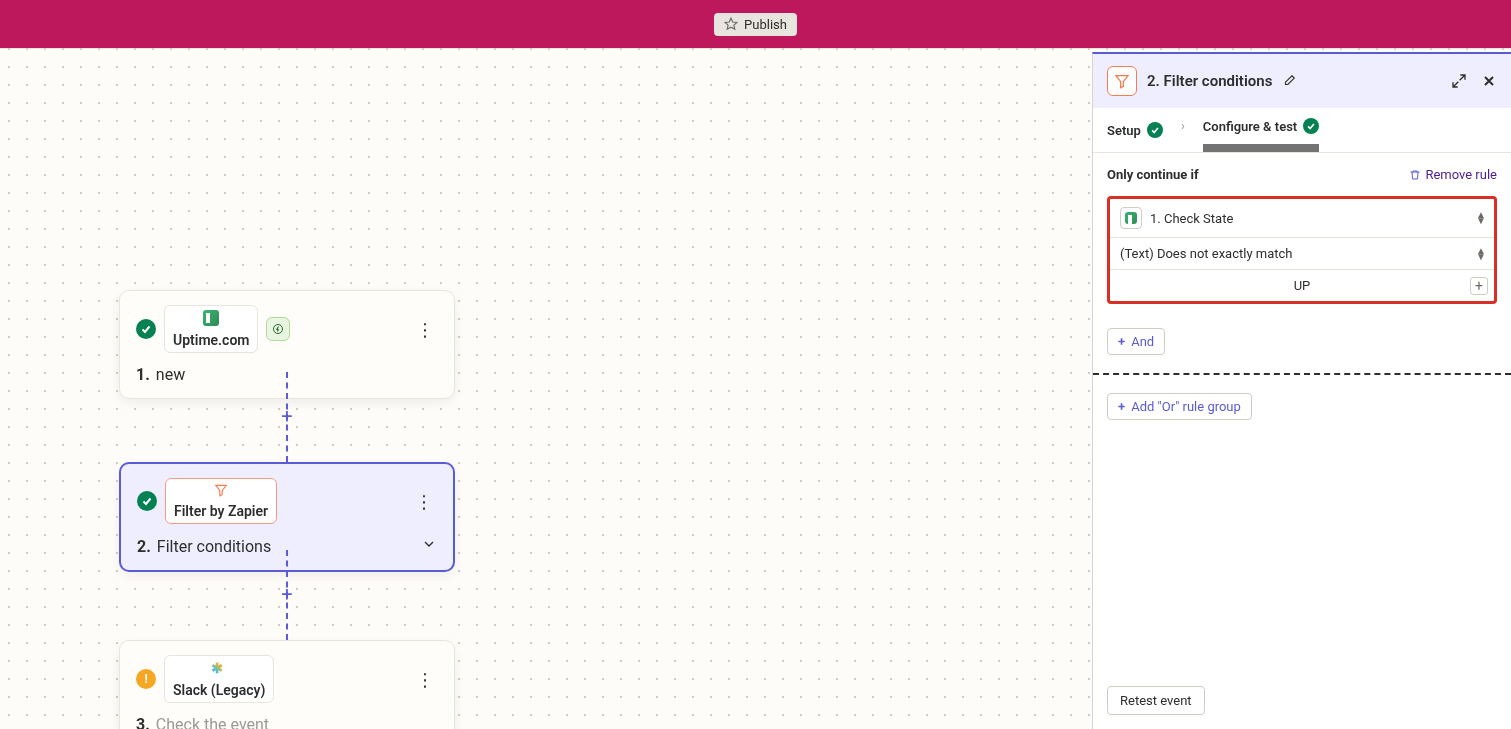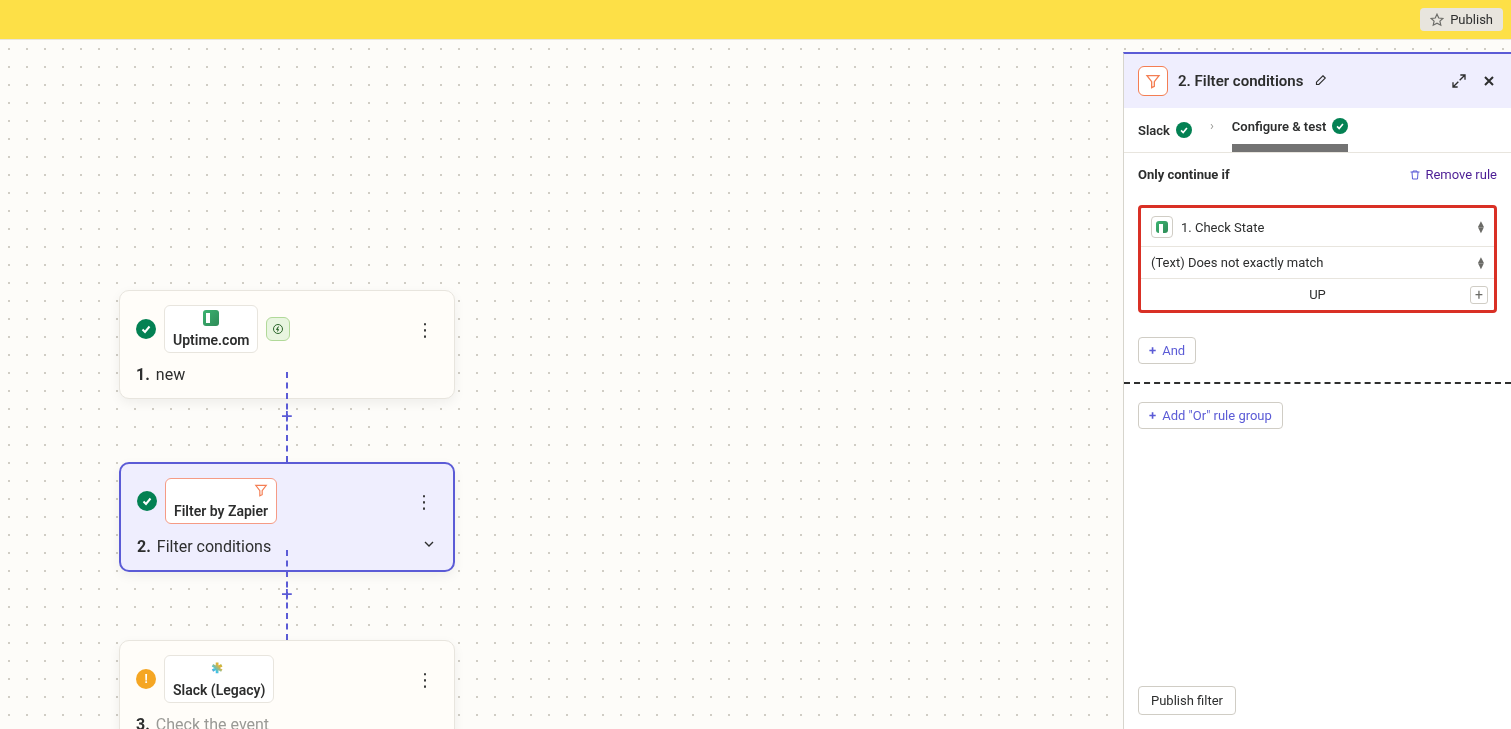--- a/index.html
+++ b/index.html
@@ -1,59 +1,59 @@
 <!DOCTYPE html>
 <html><head>
   <meta charset="utf-8">
   <style>
     * { box-sizing: border-box; margin: 0; padding: 0; font-family: -apple-system, BlinkMacSystemFont, "Segoe UI", Roboto, sans-serif; }
     body { width: 1511px; height: 729px; background: #fdfcf9; overflow: hidden; position: relative; }
     
     
-    .topbar { height: 40px; background: #fde047; display: flex; justify-content: flex-end; align-items: center; padding: 0 8px; border-bottom: 1px solid #e8e5de; }
+    .topbar { height: 49px; background: #be185d; display: flex; justify-content: center; align-items: center; padding: 0 8px; border-bottom: 1px solid #e8e5de; }
     .publish-btn { display: flex; align-items: center; gap: 6px; background: #e8e5de; padding: 4px 10px; border-radius: 4px; cursor: pointer; font-size: 13px; color: #2d2e2e; }
     
     
     .canvas { position: absolute; top: 40px; left: 0; right: 0; bottom: 0; background-image: radial-gradient(circle, #d0cdc5 1px, transparent 1px); background-size: 18px 18px; }
     
     
     .card { position: absolute; width: 336px; background: #fffdf9; border: 1px solid #e8e5de; border-radius: 10px; box-shadow: 0 4px 12px rgba(0,0,0,0.06); padding: 14px 16px; }
     .card.selected { border: 2px solid #5b5bd6; background: #efeefe; }
     .card-row1 { display: flex; align-items: center; gap: 8px; margin-bottom: 12px; }
     .status-dot { width: 20px; height: 20px; border-radius: 50%; display: flex; align-items: center; justify-content: center; flex-shrink: 0; }
     .status-green { background: #038153; }
     .status-yellow { background: #f5a623; }
     .app-chip { display: flex; align-items: center; gap: 6px; border: 1px solid #e8e5de; border-radius: 6px; padding: 4px 8px; font-size: 14px; font-weight: 600; color: #2d2e2e; background: #fff; flex-direction: column; }
-    .app-chip.orange { border-color: #f59b85; align-items: flex-end; }
+    .app-chip.orange { border-color: #f59b85; }
     .trigger-chip { width: 24px; height: 24px; border: 1px solid #b1d999; background: #e8f5e0; border-radius: 6px; display: flex; align-items: center; justify-content: center; }
     .card-menu { margin-left: auto; font-size: 18px; color: #2d2e2e; cursor: pointer; padding: 0 4px; }
     .card-row2 { display: flex; align-items: center; font-size: 16px; color: #2d2e2e; gap: 6px; }
     .card-row2 .num { font-weight: 700; }
     .card-row2 .light { color: #9a9a96; }
     .chevron { margin-left: auto; }
     
     
     .connector { position: absolute; width: 2px; background: transparent; border-left: 2px dashed #5b5bd6; }
     .add-node { position: absolute; width: 20px; height: 20px; display:flex; align-items:center; justify-content:center; color: #5b5bd6; font-size: 20px; font-weight: 400; }
     
     
-    .panel { position: absolute; top: 52px; right: 0; width: 388px; bottom: 0; background: #fff; border-left: 1px solid #d7d5cd; border-top: 2px solid #5b5bd6; display: flex; flex-direction: column; }
+    .panel { position: absolute; top: 52px; right: 0; width: 419px; bottom: 0; background: #fff; border-left: 1px solid #d7d5cd; border-top: 2px solid #5b5bd6; display: flex; flex-direction: column; }
     .panel-header { background: #efeefe; padding: 12px 14px; display: flex; align-items: center; gap: 10px; }
     .panel-icon { width: 30px; height: 30px; border: 1px solid #f47e53; border-radius: 6px; display: flex; align-items: center; justify-content: center; background: #fff; }
     .panel-title { font-size: 15px; font-weight: 600; color: #2d2e2e; }
     .panel-actions { margin-left: auto; display: flex; gap: 14px; }
     .panel-tabs { display: flex; gap: 18px; padding: 10px 14px 0; border-bottom: 1px solid #e8e5de; }
     .tab-item { display: flex; align-items: center; gap: 6px; font-size: 13px; font-weight: 600; color: #2d2e2e; padding-bottom: 10px; cursor: pointer; }
     .tab-item.active { border-bottom: 8px solid #737373; }
     .tab-sep { color: #9a9a96; font-size: 13px; padding-bottom: 10px; }
     .check-badge { width: 16px; height: 16px; border-radius: 50%; background: #038153; display: flex; align-items: center; justify-content: center; }
     
     
     .panel-body { padding: 14px; flex: 1; overflow: auto; }
-    .rule-header { display: flex; justify-content: space-between; align-items: center; margin-bottom: 23px; font-size: 13px; }
+    .rule-header { display: flex; justify-content: space-between; align-items: center; margin-bottom: 14px; font-size: 13px; }
     .rule-header-label { font-weight: 700; color: #2d2e2e; }
     .remove-rule { color: #4c1d95; font-size: 13px; display: flex; align-items: center; gap: 4px; cursor: pointer; }
     .rule-box { border: 3px solid #d93025; border-radius: 4px; padding: 0; margin-bottom: 24px; }
     .rule-row { display: flex; align-items: center; padding: 8px 10px; border-bottom: 1px solid #e8e5de; font-size: 13px; color: #2d2e2e; position: relative; }
     .rule-row:last-child { border-bottom: none; justify-content: center; }
     .rule-row .icon-chip { width: 22px; height: 22px; border: 1px solid #d0cdc5; border-radius: 4px; margin-right: 8px; display: flex; align-items: center; justify-content: center; background: #fff; }
     .updown { position: absolute; right: 8px; color: #6b6b67; font-size: 10px; line-height: 6px; display: flex; flex-direction: column; }
     .plus-box { position: absolute; right: 6px; width: 18px; height: 18px; border: 1px solid #d0cdc5; border-radius: 3px; display: flex; align-items: center; justify-content: center; font-size: 14px; color: #6b6b67; cursor: pointer; }
     .add-btn { display: inline-flex; align-items: center; gap: 6px; border: 1px solid #d0cdc5; border-radius: 4px; padding: 5px 10px; font-size: 13px; color: #5b5bd6; cursor: pointer; background: #fff; }
     .divider-dashed { border-top: 2px dashed #2d2e2e; margin: 18px -14px; }
@@ -173,21 +173,21 @@
           <path d="M14 3h7v7M10 21H3v-7M21 3l-8 8M3 21l8-8"></path>
         </svg>
       <svg width="16" height="16" viewBox="0 0 24 24" fill="none" stroke="#2d2e2e" stroke-width="3">
           <path d="M18 6L6 18M6 6l12 12"></path>
         </svg>
     </div>
   </div>
 
   <div class="panel-tabs">
     <div class="tab-item">
-      <span>Slack</span>
+      <span>Setup</span>
       <span class="check-badge">
         <svg class="svg-check-sm" viewBox="0 0 24 24" fill="none" stroke="#fff" stroke-width="4">
             <polyline points="5 13 10 18 19 7"></polyline>
           </svg>
       </span>
     </div>
     <div class="tab-sep">›</div>
     <div class="tab-item active">
       <span>Configure &amp; test</span>
       <span class="check-badge">
@@ -241,16 +241,16 @@
     <div class="divider-dashed"></div>
 
     <div class="add-btn">
       <span style="color:#5b5bd6;font-weight:600;">+</span>
       <span>Add "Or" rule group</span>
     </div>
   </div>
 
   <div class="panel-footer">
     <button class="retest-btn">
-      <span>Publish filter</span>
+      <span>Retest event</span>
     </button>
   </div>
 </div>
 
 </body></html>

